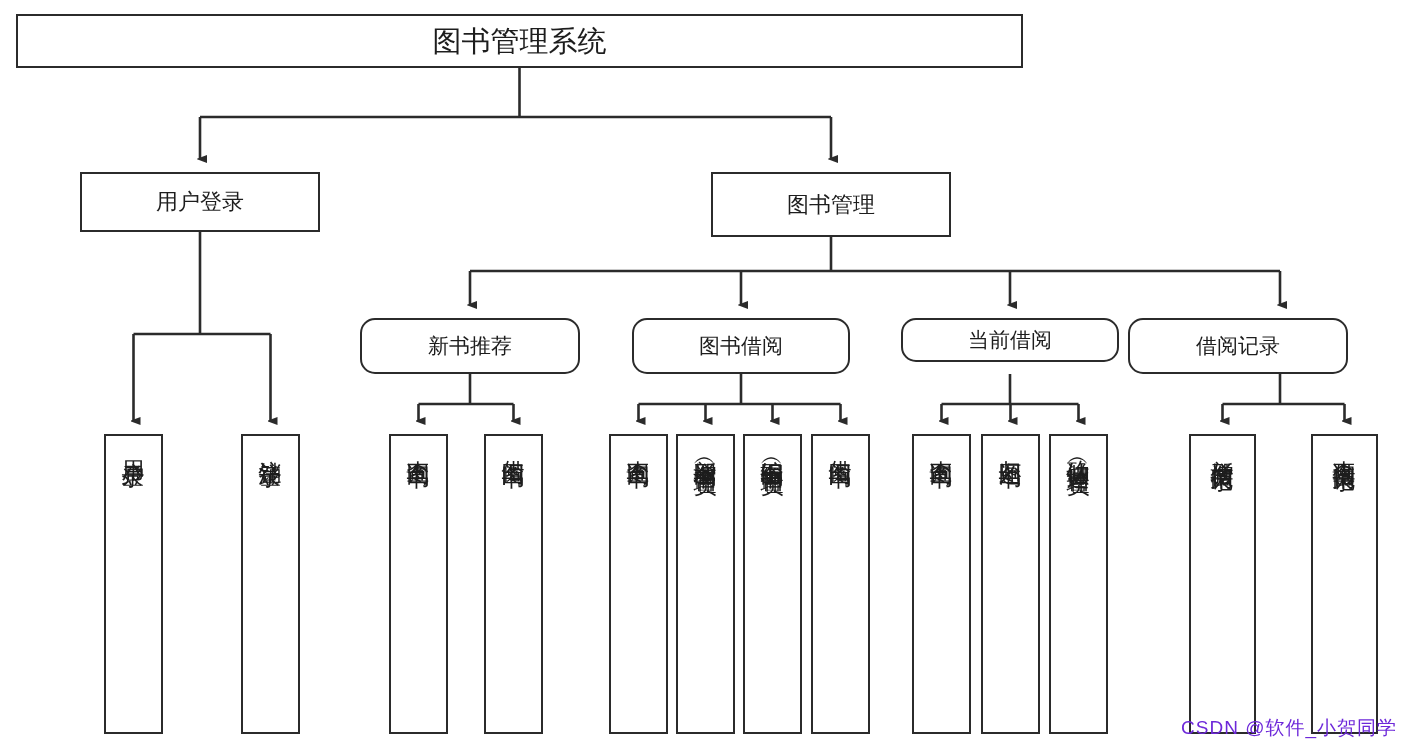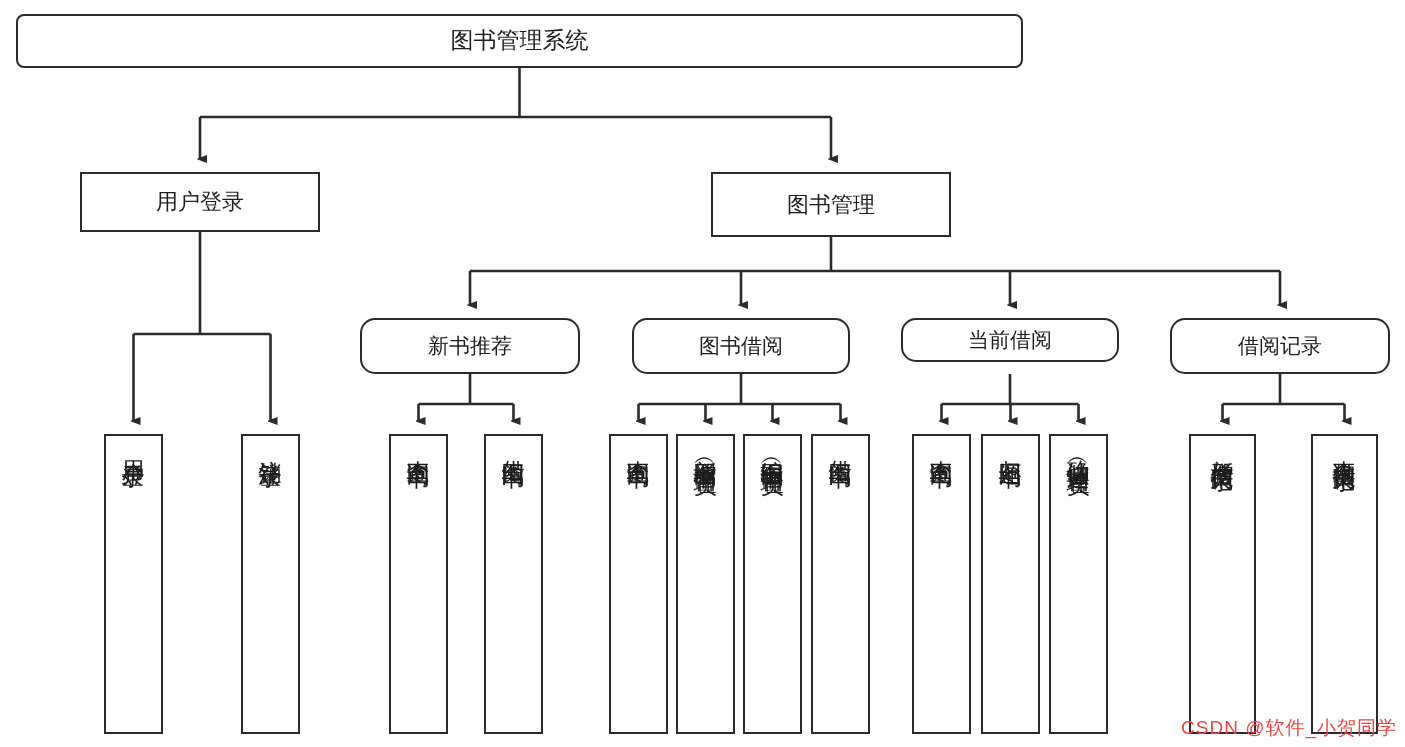--- a/index.html
+++ b/index.html
@@ -32,22 +32,21 @@
     border: 2px solid #2b2b2b;
     background: #ffffff;
     display: flex;
     align-items: center;
     justify-content: center;
     color: #1d1d1d;
     line-height: 1.18;
     text-align: center;
   }
   .node.level0 {
-    font-size: 23px;
-    border-radius: 8px;
+    font-size: 29px;
   }
   .node.level1 {
     font-size: 22px;
   }
   .node.level2 {
     font-size: 21px;
     border-radius: 15px;
   }
   .node.leaf {
     font-size: 23px;
@@ -61,21 +60,21 @@
     letter-spacing: 2px;
     white-space: normal;
     line-height: 1.05;
     max-height: 270px;
   }
   .watermark {
     position: absolute;
     right: 8px;
     bottom: 6px;
     font-size: 19px;
-    color: #ef4444;
+    color: #6d28d9;
     letter-spacing: 1px;
     white-space: nowrap;
   }
 </style>
 </head>
 <body>
 
 <div id="diagram">
   <svg id="edges" width="1405" height="747" viewBox="0 0 1405 747">
     <defs>
@@ -132,21 +131,21 @@
       </div>
       <div class="node level2" style="left: 360px; top: 318px; width: 220px; height: 56px;">
         <span>新书推荐</span>
       </div>
       <div class="node level2" style="left: 632px; top: 318px; width: 218px; height: 56px; align-items: center;">
         <span>图书借阅</span>
       </div>
       <div class="node level2" style="left: 901px; top: 318px; width: 218px; height: 44px;">
         <span>当前借阅</span>
       </div>
-      <div class="node level2" style="left: 1170px; top: 318px; width: 220px; height: 56px;">
+      <div class="node level2" style="left: 1128px; top: 318px; width: 220px; height: 56px;">
         <span>借阅记录</span>
       </div>
       <div class="node level3 leaf" style="left: 104px; top: 434px; width: 59px; height: 300px;">
         <span class="vtext">用户登录</span>
       </div>
       <div class="node level3 leaf" style="left: 241px; top: 434px; width: 59px; height: 300px;">
         <span class="vtext">注销登录</span>
       </div>
       <div class="node level3 leaf" style="left: 389px; top: 434px; width: 59px; height: 300px;">
         <span class="vtext">查询图书</span>

